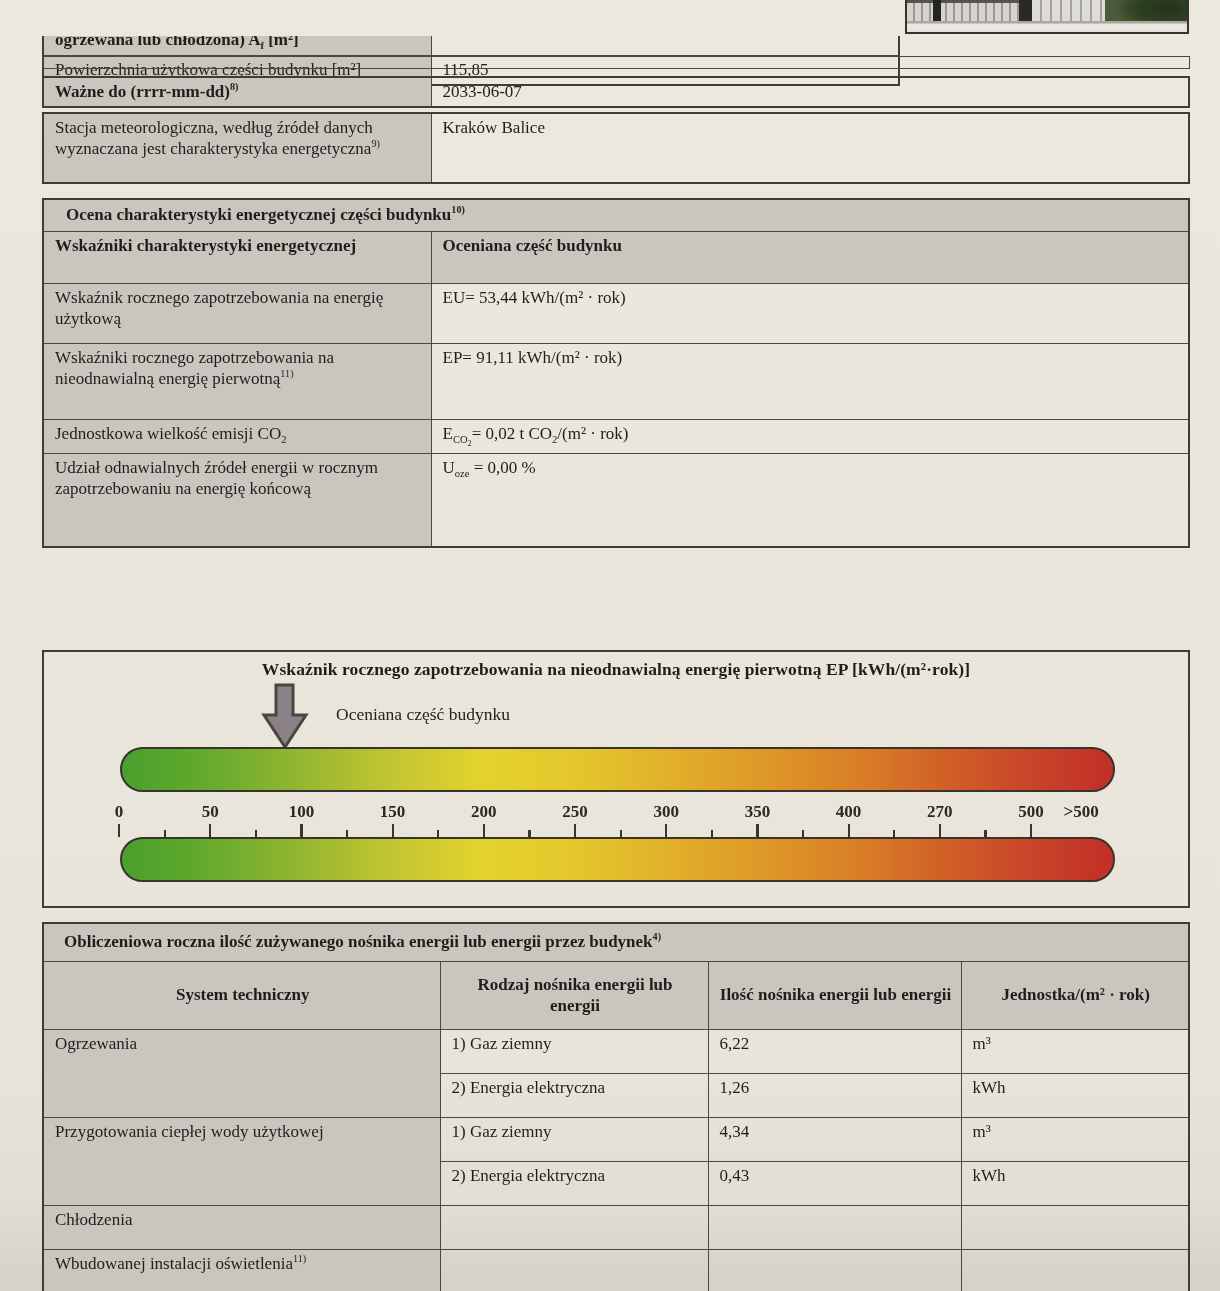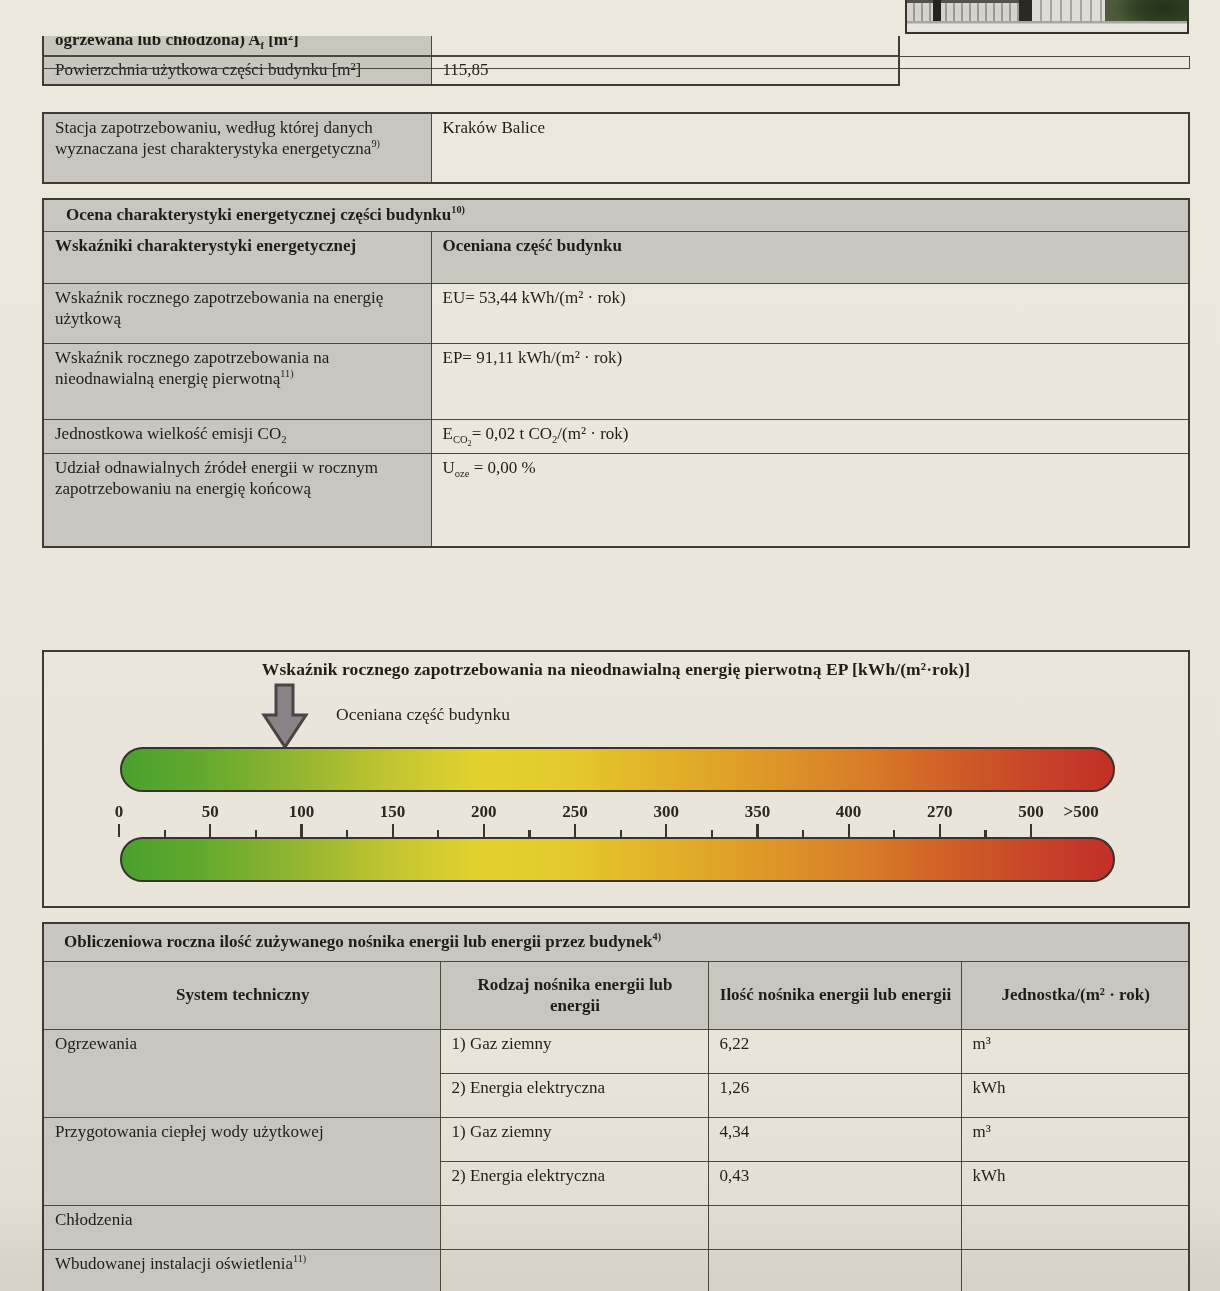--- a/index.html
+++ b/index.html
@@ -82,30 +82,44 @@
     <div class="ph-toprail"></div>
     <div class="ph-post1"></div>
     <div class="ph-post2"></div>
     <div class="ph-gate"></div>
     <div class="ph-bush"></div>
     <div class="ph-snow"></div>
   </div>
 
   <div class="abs" style="left:42px;top:56px;width:1148px;height:13px;border:1.6px solid #4c4840;box-sizing:border-box;"></div>
 
+  <div class="abs" style="left:42px;top:76px;width:1148px;">
+    <table class="t">
+      <colgroup>
+          <col style="width:388px">
+          <col>
+        </colgroup>
+      <tbody>
+          <tr style="height:30px;">
+        <td class="gray bold"><span>Ważne do (rrrr-mm-dd)</span><sup>8)</sup></td>
+        <td>2033-06-07</td>
+      </tr>
+    </tbody>
+      </table>
+  </div>
 
   <div class="abs" style="left:42px;top:112px;width:1148px;">
     <table class="t">
       <colgroup>
           <col style="width:388px">
           <col>
         </colgroup>
       <tbody>
           <tr style="height:70px;">
-        <td class="gray"><span>Stacja zapotrzebowaniu, według której danych wyznaczana jest charakterystyka energetyczna</span><sup>9)</sup></td>
+        <td class="gray"><span>Stacja meteorologiczna, według źródeł danych wyznaczana jest charakterystyka energetyczna</span><sup>9)</sup></td>
         <td>Kraków Balice</td>
       </tr>
     </tbody>
       </table>
   </div>
 
   <div class="abs" style="left:42px;top:198px;width:1148px;">
     <table class="t">
       <colgroup>
           <col style="width:388px">
@@ -117,21 +131,21 @@
       </tr>
       <tr style="height:52px;">
         <td class="gray bold">Wskaźniki charakterystyki energetycznej</td>
         <td class="gray bold">Oceniana część budynku</td>
       </tr>
       <tr style="height:60px;">
         <td class="gray"><span>Wskaźnik rocznego zapotrzebowania na energię użytkową</span></td>
         <td>EU= 53,44 kWh/(m² · rok)</td>
       </tr>
       <tr style="height:76px;">
-        <td class="gray"><span>Wskaźnik rocznego zapotrzebowania na nieodnawialną energię pierwotną</span><sup>11)</sup></td>
+        <td class="gray"><span>Wskaźniki rocznego zapotrzebowania na nieodnawialną energię pierwotną</span><sup>11)</sup></td>
         <td>EP= 91,11 kWh/(m² · rok)</td>
       </tr>
       <tr style="height:34px;">
         <td class="gray"><span>Jednostkowa wielkość emisji CO</span><sub>2</sub></td>
         <td><span>E</span><sub><span>CO</span><sub>2</sub></sub><span>= 0,02 t CO</span><sub>2</sub><span>/(m² · rok)</span></td>
       </tr>
       <tr style="height:94px;">
         <td class="gray"><span>Udział odnawialnych źródeł energii w rocznym zapotrzebowaniu na energię końcową</span></td>
         <td><span>U</span><sub>oze</sub><span> = 0,00 %</span></td>
       </tr>

